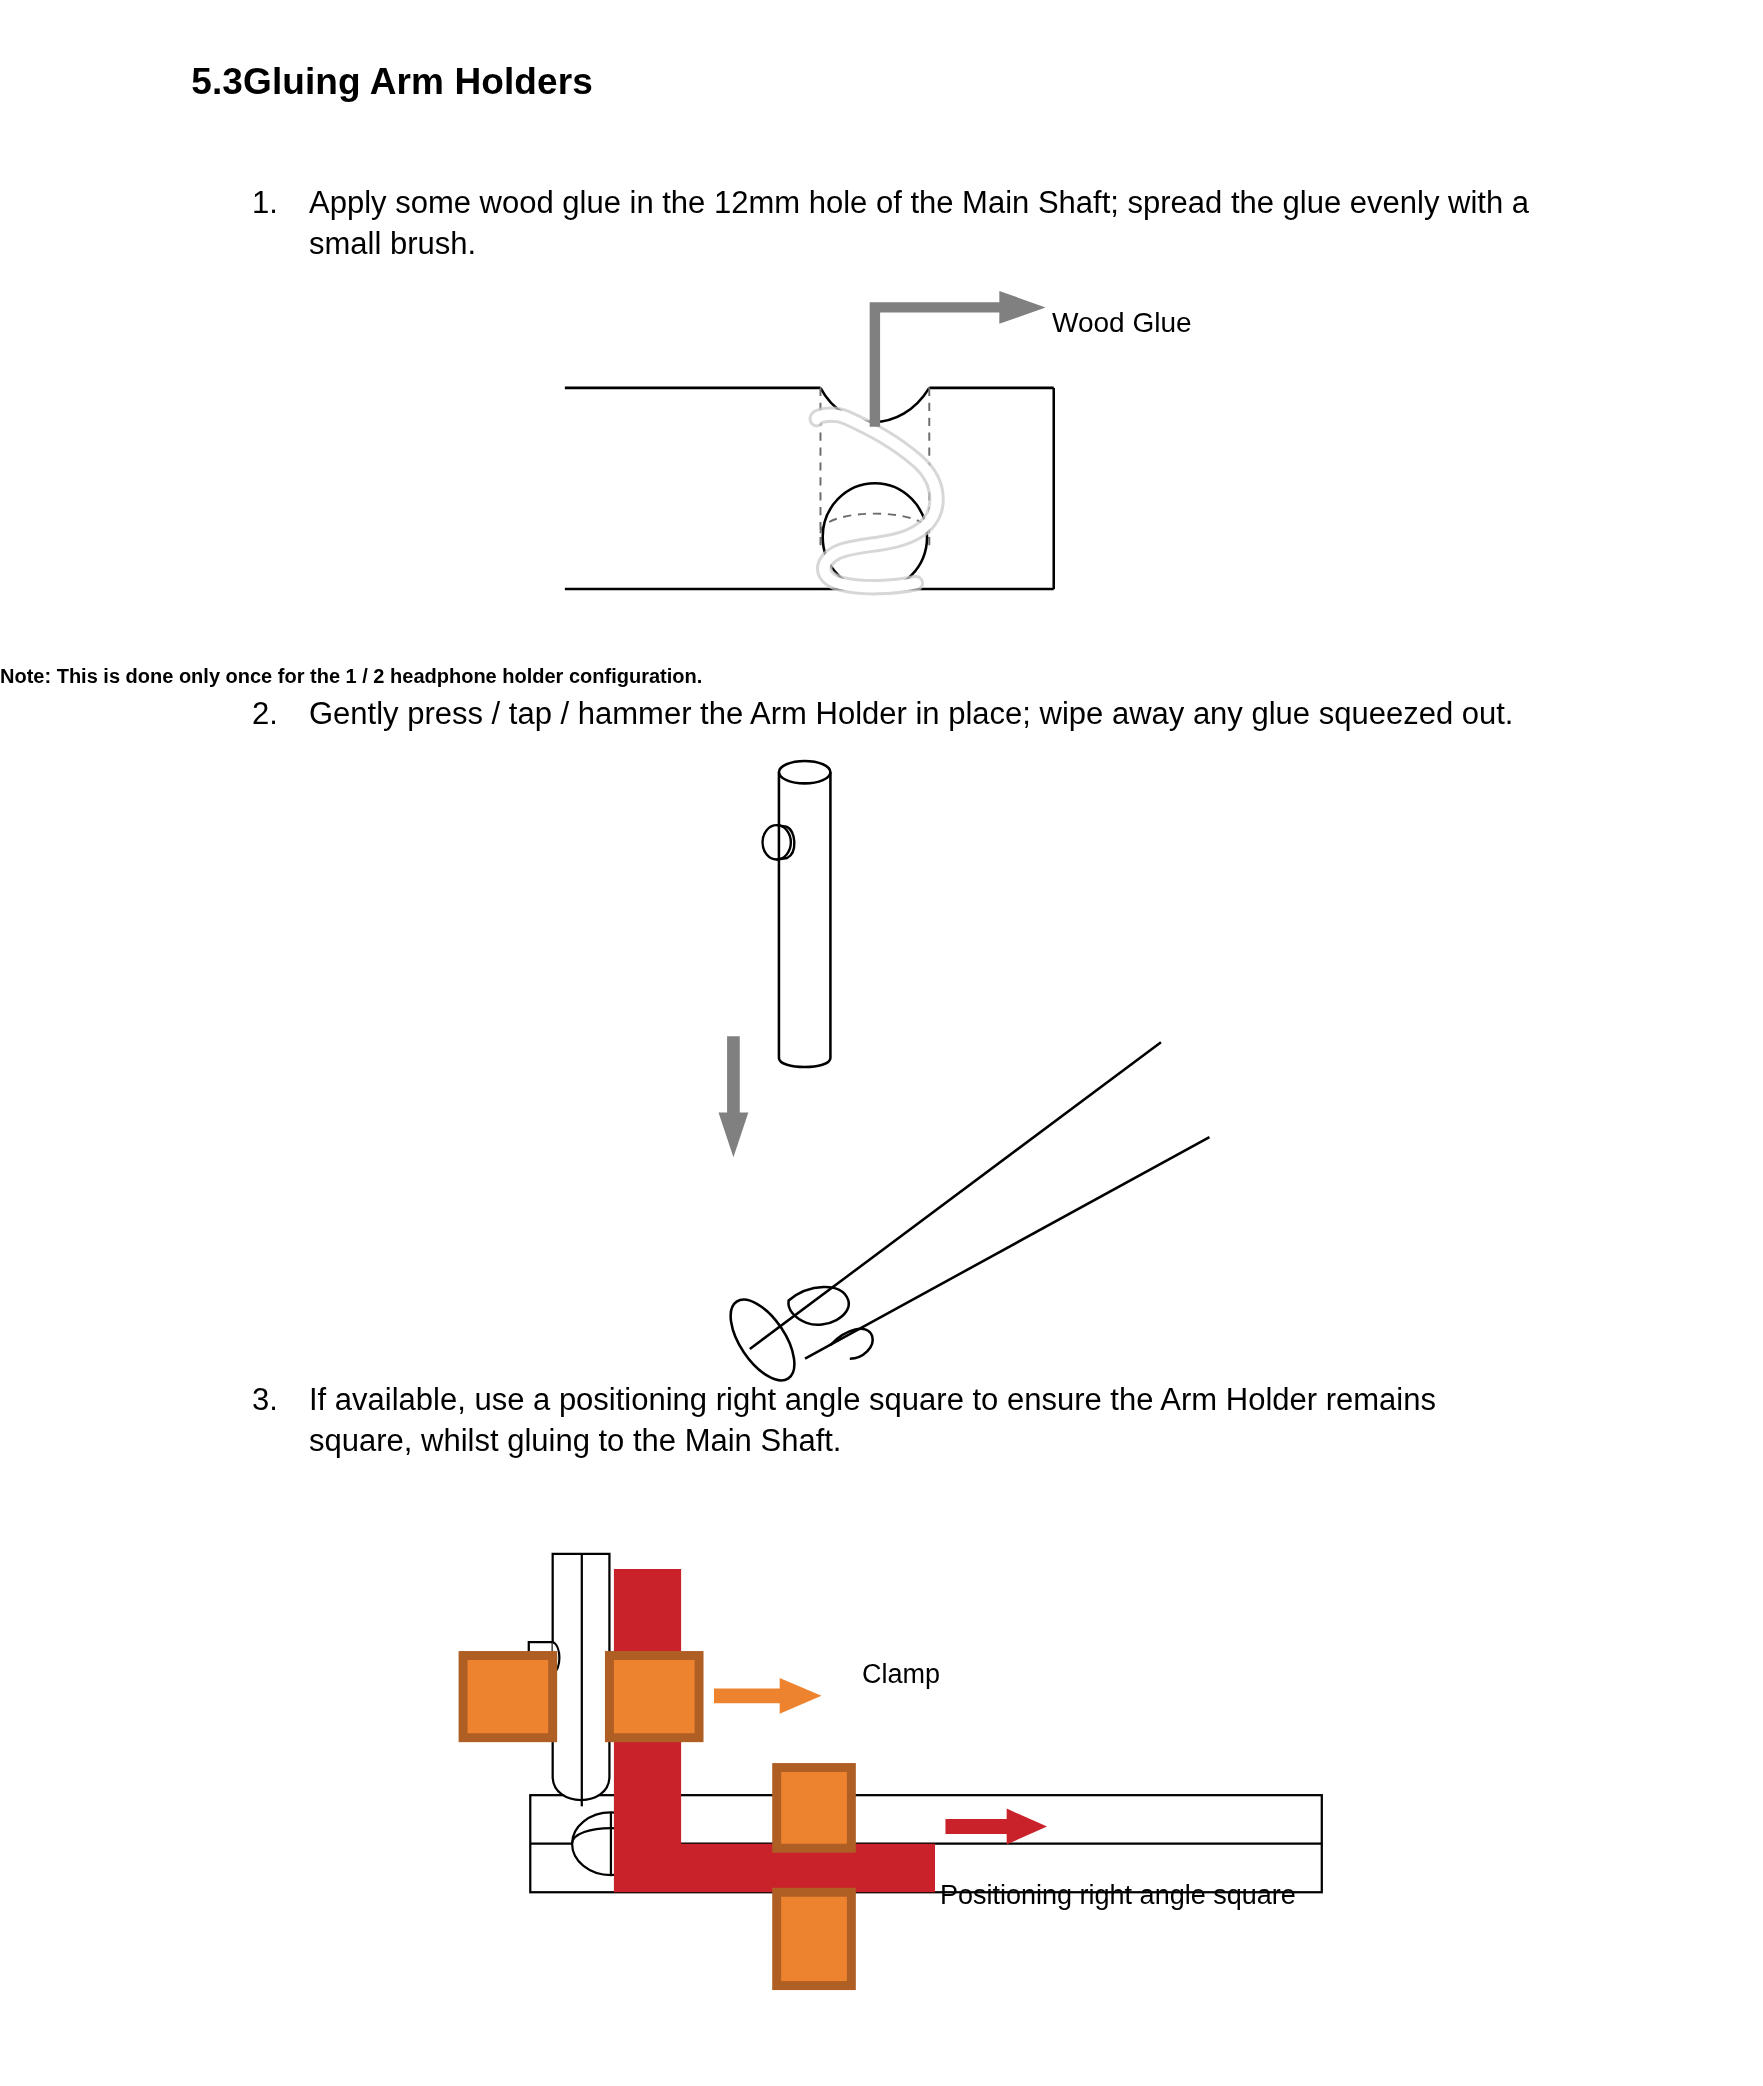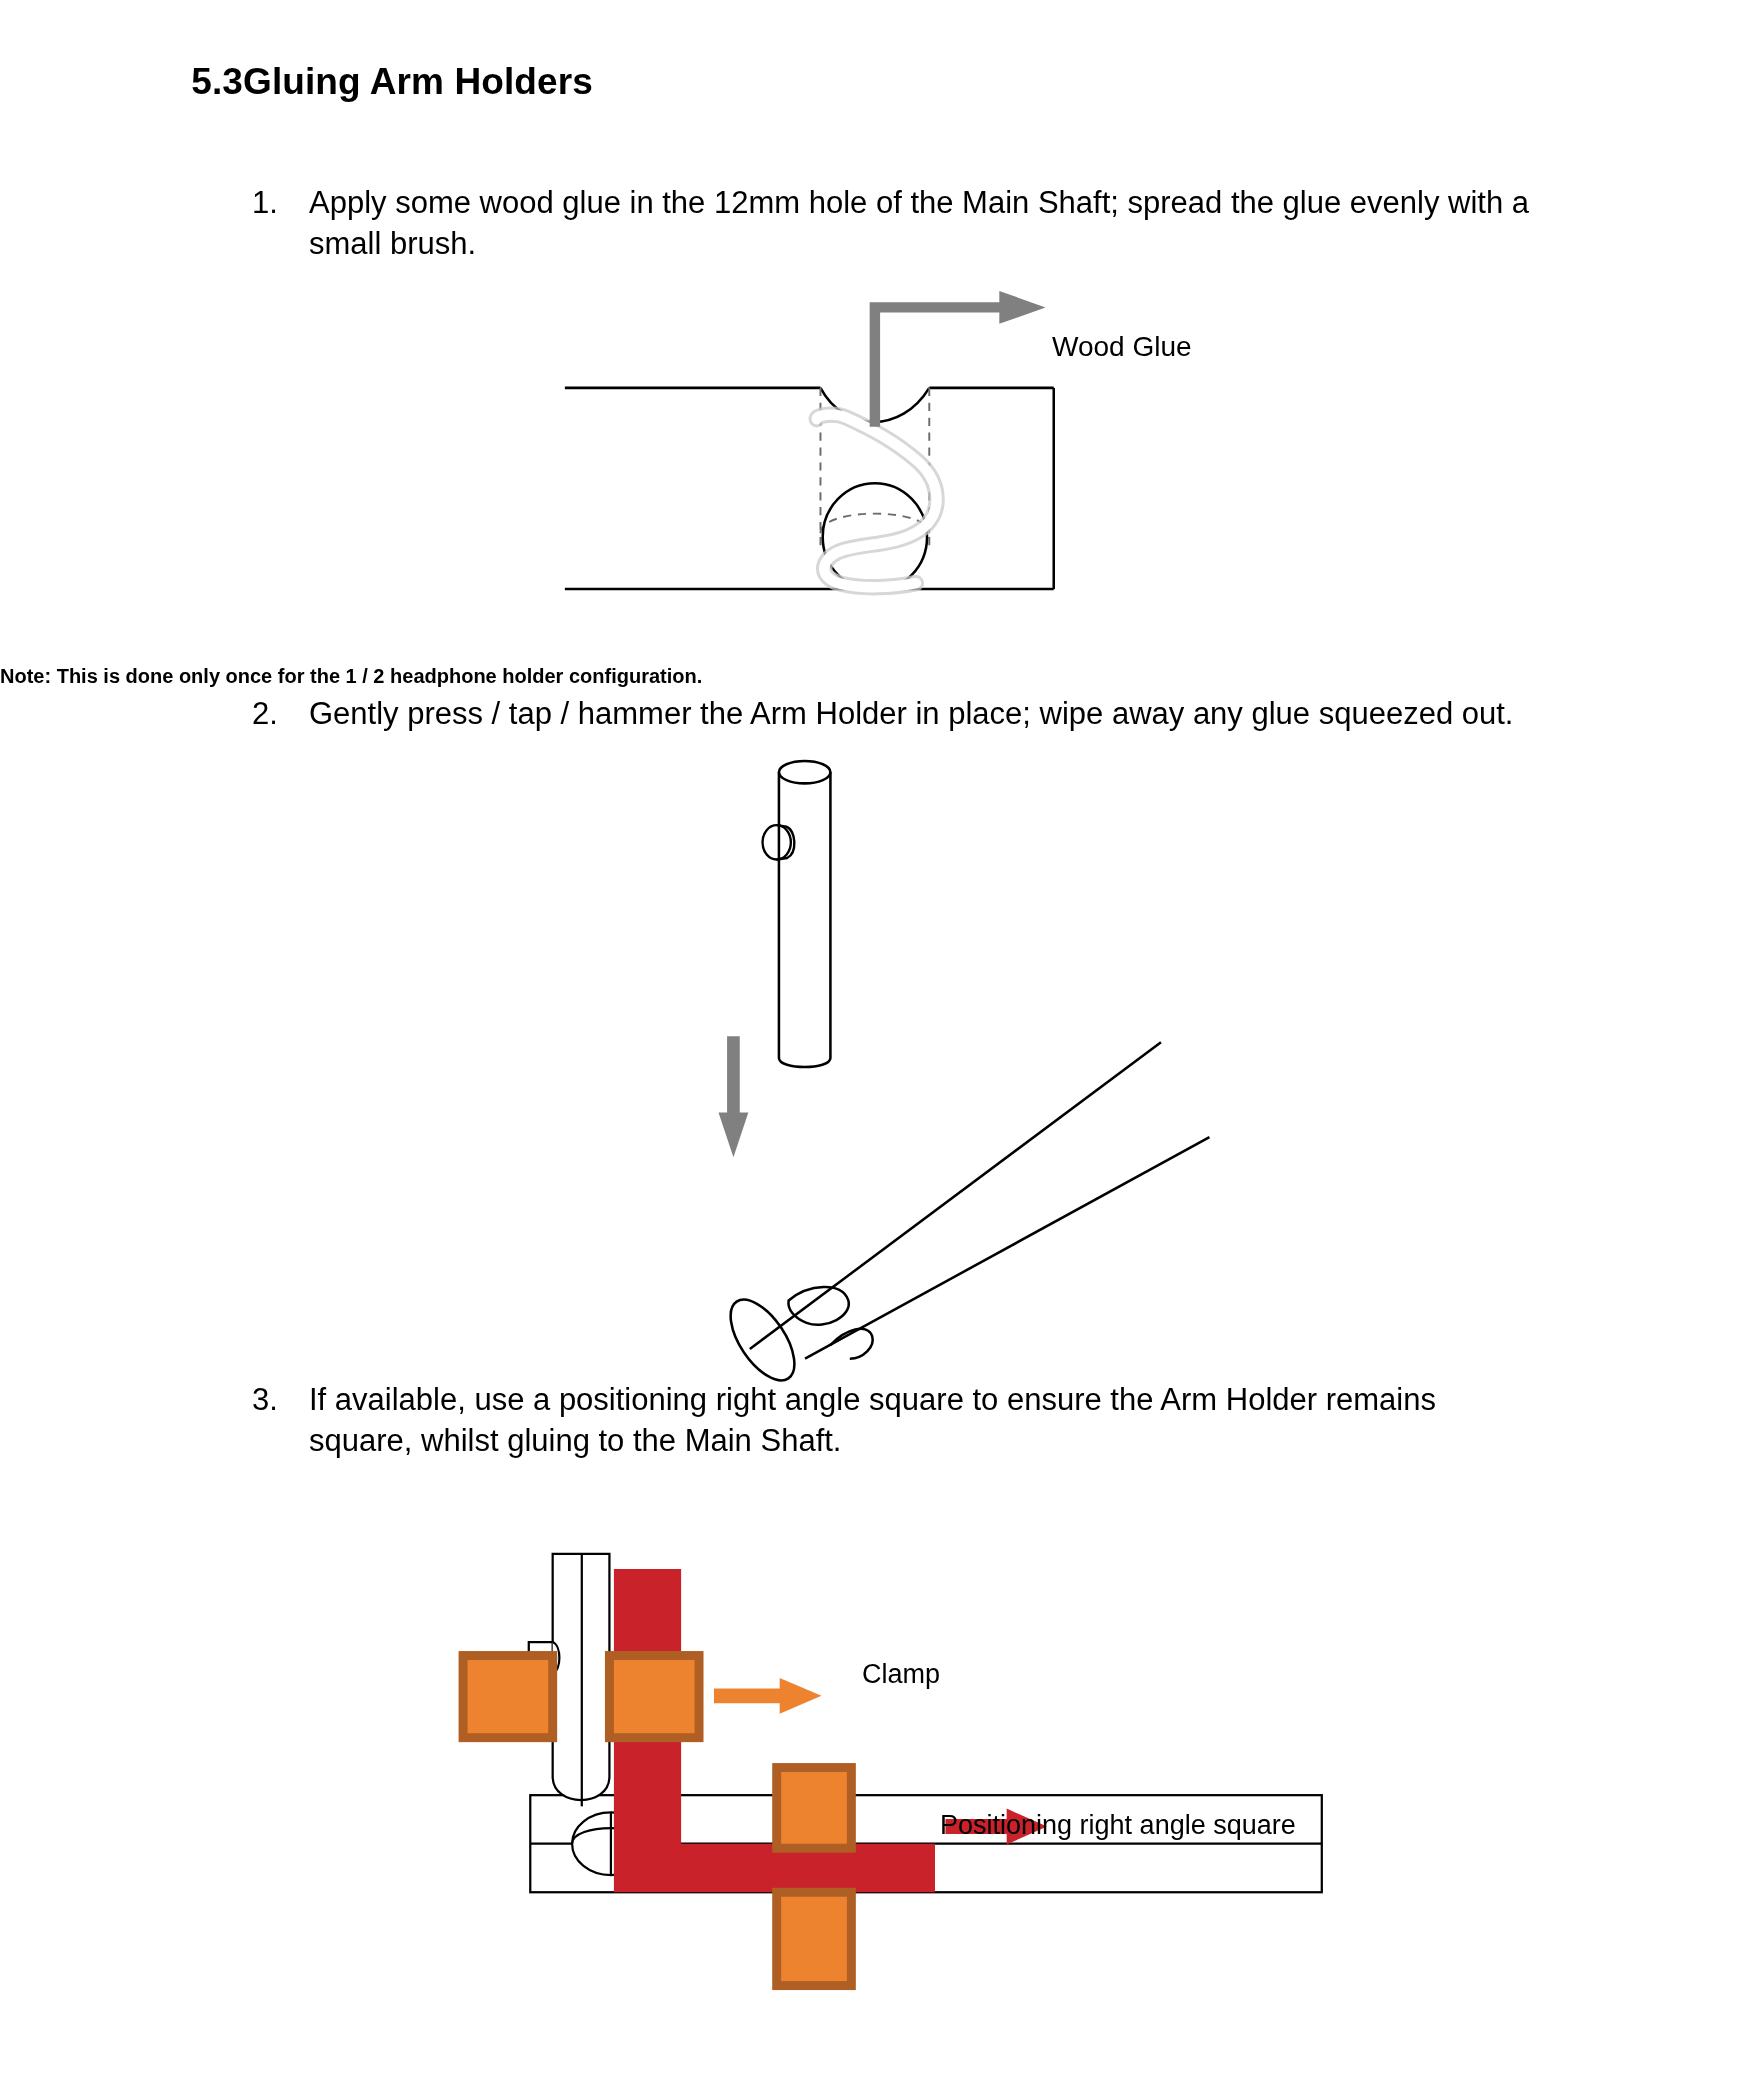--- a/index.html
+++ b/index.html
@@ -67,35 +67,34 @@
   }
 
   
   #fig1 { position: absolute; left: 522px; top: 291px; width: 746px; height: 313px; }
   .fig1-label {
     position: absolute;
     left: 1052px;
     top: 307px;
     font-size: 28px;
     white-space: nowrap;
-    margin-top: 24px;
   }
 
   
   #fig2 { position: absolute; left: 717px; top: 739px; width: 582px; height: 620px; }
 
   
   #fig3 { position: absolute; left: 478px; top: 1530px; width: 911px; height: 493px; }
   .fig3-label {
     position: absolute;
     font-size: 27px;
     white-space: nowrap;
   }
   #label-clamp { left: 862px; top: 1659px; }
-  #label-square { left: 940px; top: 1810px; }
+  #label-square { left: 940px; top: 1880px; }
 
   svg { display: block; overflow: visible; }
 </style>
 </head>
 <body>
 
 <div class="page">
 
   <div class="heading">
     <span class="num">5.3</span><span>Gluing Arm Holders</span>

